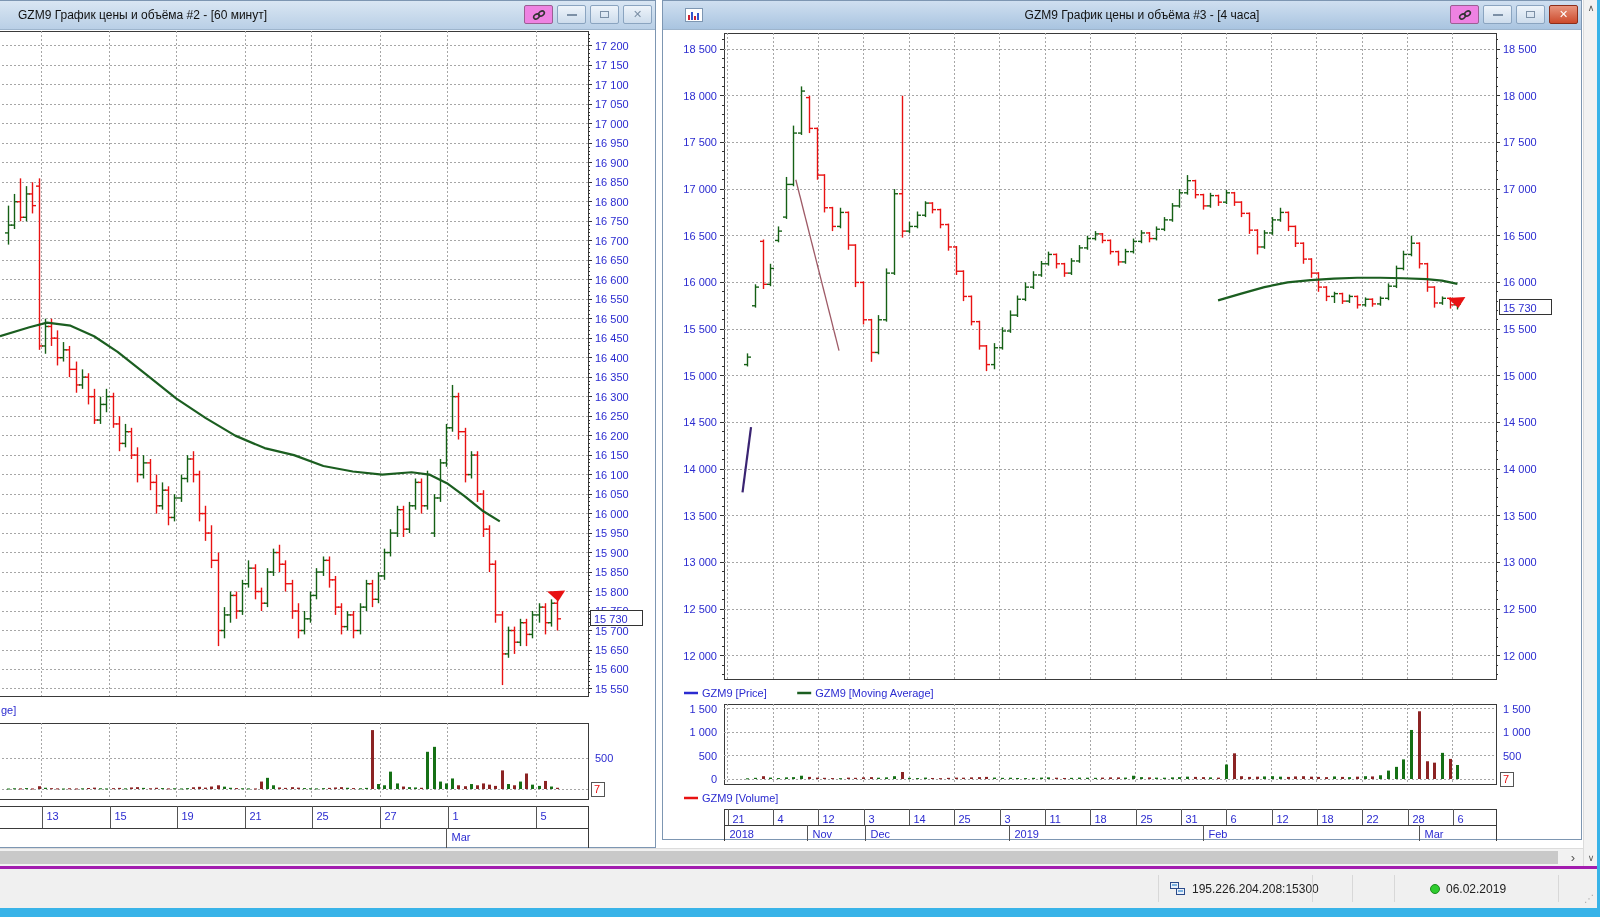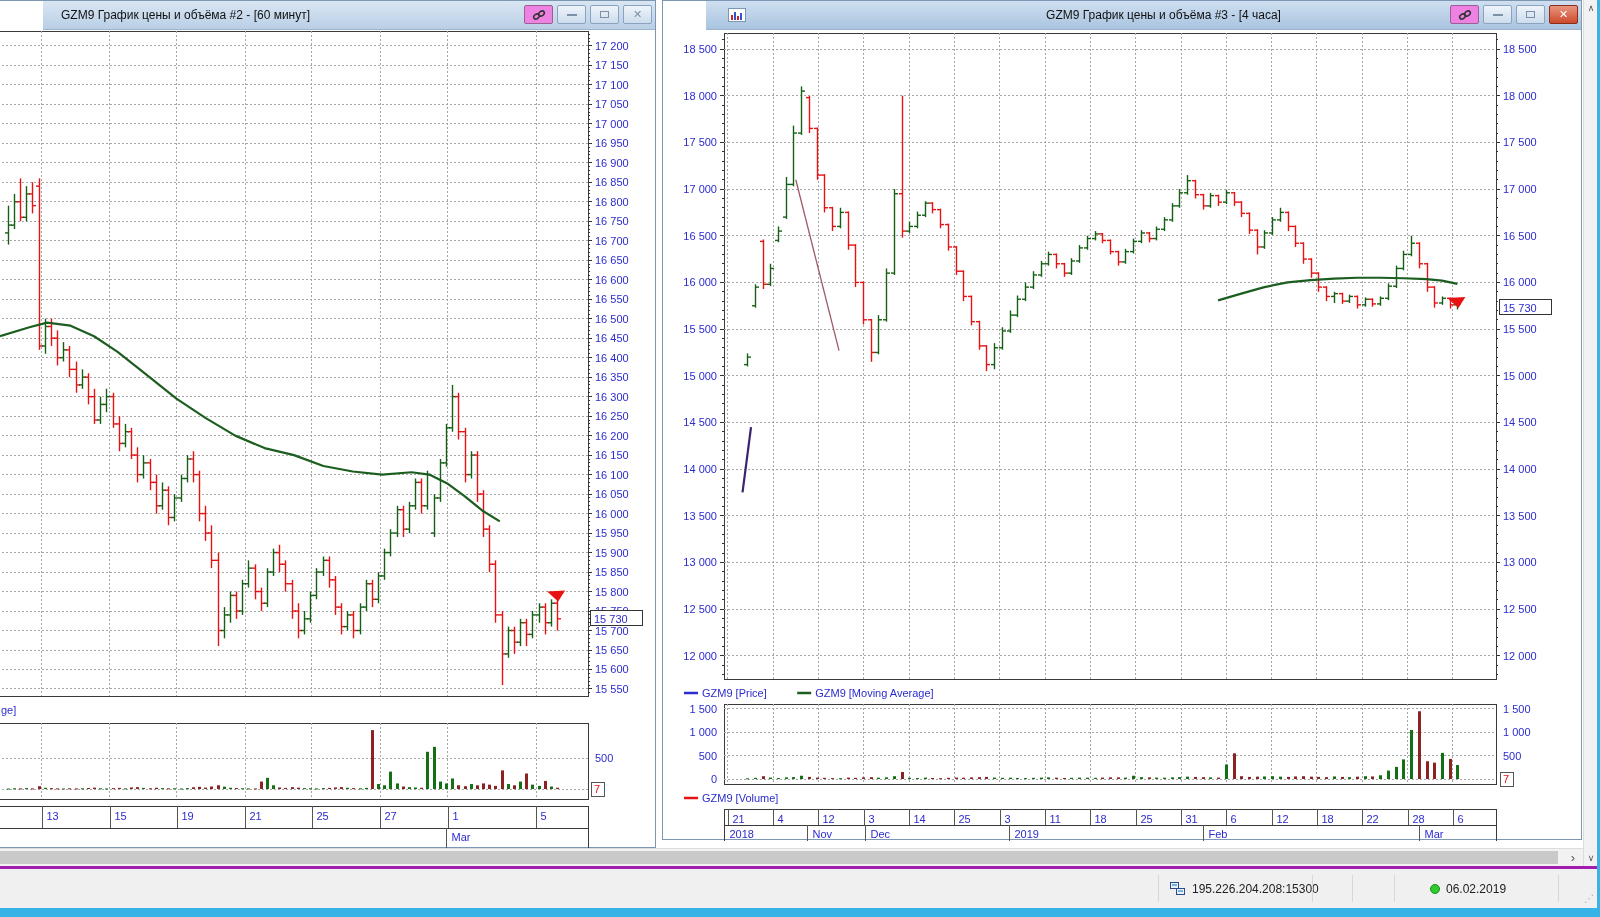--- a/index.html
+++ b/index.html
@@ -1,21 +1,21 @@
 <!DOCTYPE html>
 <html><head>
 <meta charset="utf-8">
 <style>
   html,body{margin:0;padding:0;}
   body{width:1600px;height:917px;position:relative;background:#ffffff;overflow:hidden;
        font-family:"Liberation Sans",sans-serif;-webkit-font-smoothing:none;}
   .window{position:absolute;background:#ffffff;border:1px solid #7d96b2;box-sizing:border-box;}
   .titlebar{position:absolute;left:0;top:0;right:0;height:28px;
             background:linear-gradient(#d9e6f3,#b9cfe6);border-bottom:1px solid #9db4cc;
-            display:flex;align-items:center;margin-left:43px;}
+            display:flex;align-items:center;}
   .titlebar.active{background:linear-gradient(#cfdff0,#a9c4e0);padding-left:14px;}
   .title-text{font-size:12px;color:#111;white-space:nowrap;}
   .tb-buttons{position:absolute;right:3px;top:4px;display:flex;gap:4px;}
   .tb-btn{width:29px;height:19px;border:1px solid #8aa4c0;border-radius:2px;
           background:linear-gradient(#eef4fa,#cddcec);display:flex;align-items:center;justify-content:center;
           font-size:11px;color:#7c90a6;cursor:pointer;box-sizing:border-box;}
   .tb-btn.link{background:#ee82e2;border-color:#9a5f93;}
   .tb-btn.close-active{background:linear-gradient(#e8957e,#cc4a2c);border-color:#8c2e1a;color:#fff;}
   .glyph-min{display:block;width:10px;height:2px;background:#7c90a6;}
   .glyph-max{display:block;width:9px;height:7px;border:1.5px solid #7c90a6;box-sizing:border-box;}

